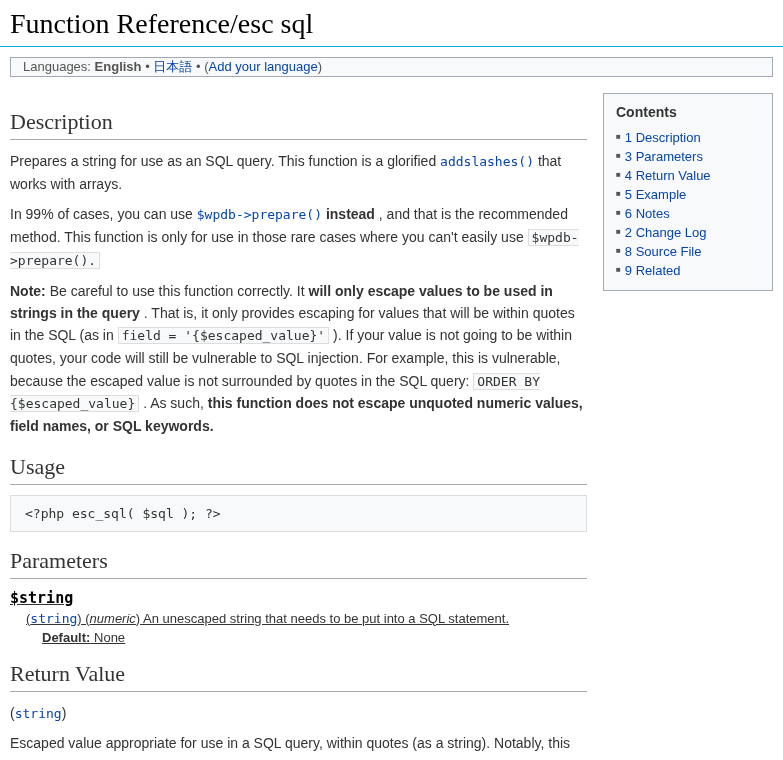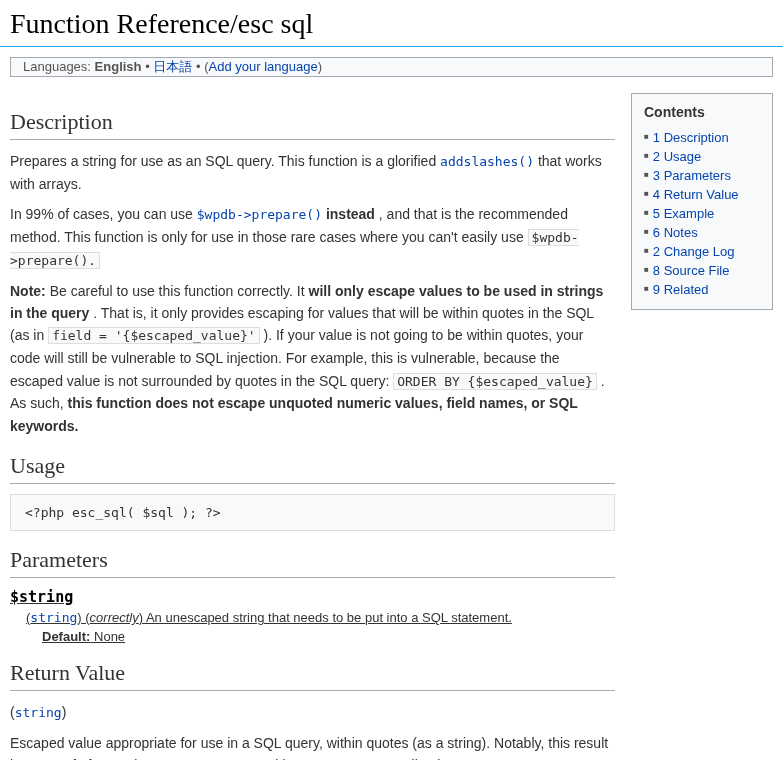--- a/index.html
+++ b/index.html
@@ -42,21 +42,21 @@
       padding: 0 10px;
       gap: 16px;
     }
 
     #content {
       flex: 1;
       min-width: 0;
     }
 
     #toc {
-      width: 142px;
+      width: 170px;
       flex-shrink: 0;
       border: 1px solid #a2a9b1;
       background: #f8f9fa;
       padding: 10px 12px;
       font-size: 13px;
       align-self: flex-start;
     }
 
     #toc h3 {
       font-size: 14px;
@@ -205,21 +205,21 @@
 
     <h2 class="section-title" id="usage">Usage</h2>
     <div class="code-block">
       <span>&lt;?php esc_sql( $sql ); ?&gt;</span>
     </div>
 
     <h2 class="section-title" id="parameters">Parameters</h2>
     <div class="param-block">
       <div class="param-name">$string</div>
       <div class="param-detail">
-        <span>(</span><a href="#" class="code-link">string</a><span>) (</span><em>correctly</em><span>) An unescaped string that needs to be put into a SQL statement.</span>
+        <span>(</span><a href="#" class="code-link">string</a><span>) (</span><em>numeric</em><span>) An unescaped string that needs to be put into a SQL statement.</span>
       </div>
       <div class="param-default">
         <strong>Default:</strong>
         <span> </span><span>None</span>
       </div>
     </div>
 
     <h2 class="section-title" id="return-value">Return Value</h2>
     <div class="return-block">
       <p>
@@ -230,23 +230,20 @@
 
   </div>
 
   <div id="toc">
     <h3>Contents</h3>
     <ul id="toc-list">
     <li>
           <a href="#description">1 Description</a>
         </li>
         <li>
-          <a href="#usage">2 Usage</a>
-        </li>
-        <li>
           <a href="#parameters">3 Parameters</a>
         </li>
         <li>
           <a href="#return-value">4 Return Value</a>
         </li>
         <li>
           <a href="#example">5 Example</a>
         </li>
         <li>
           <a href="#notes">6 Notes</a>

